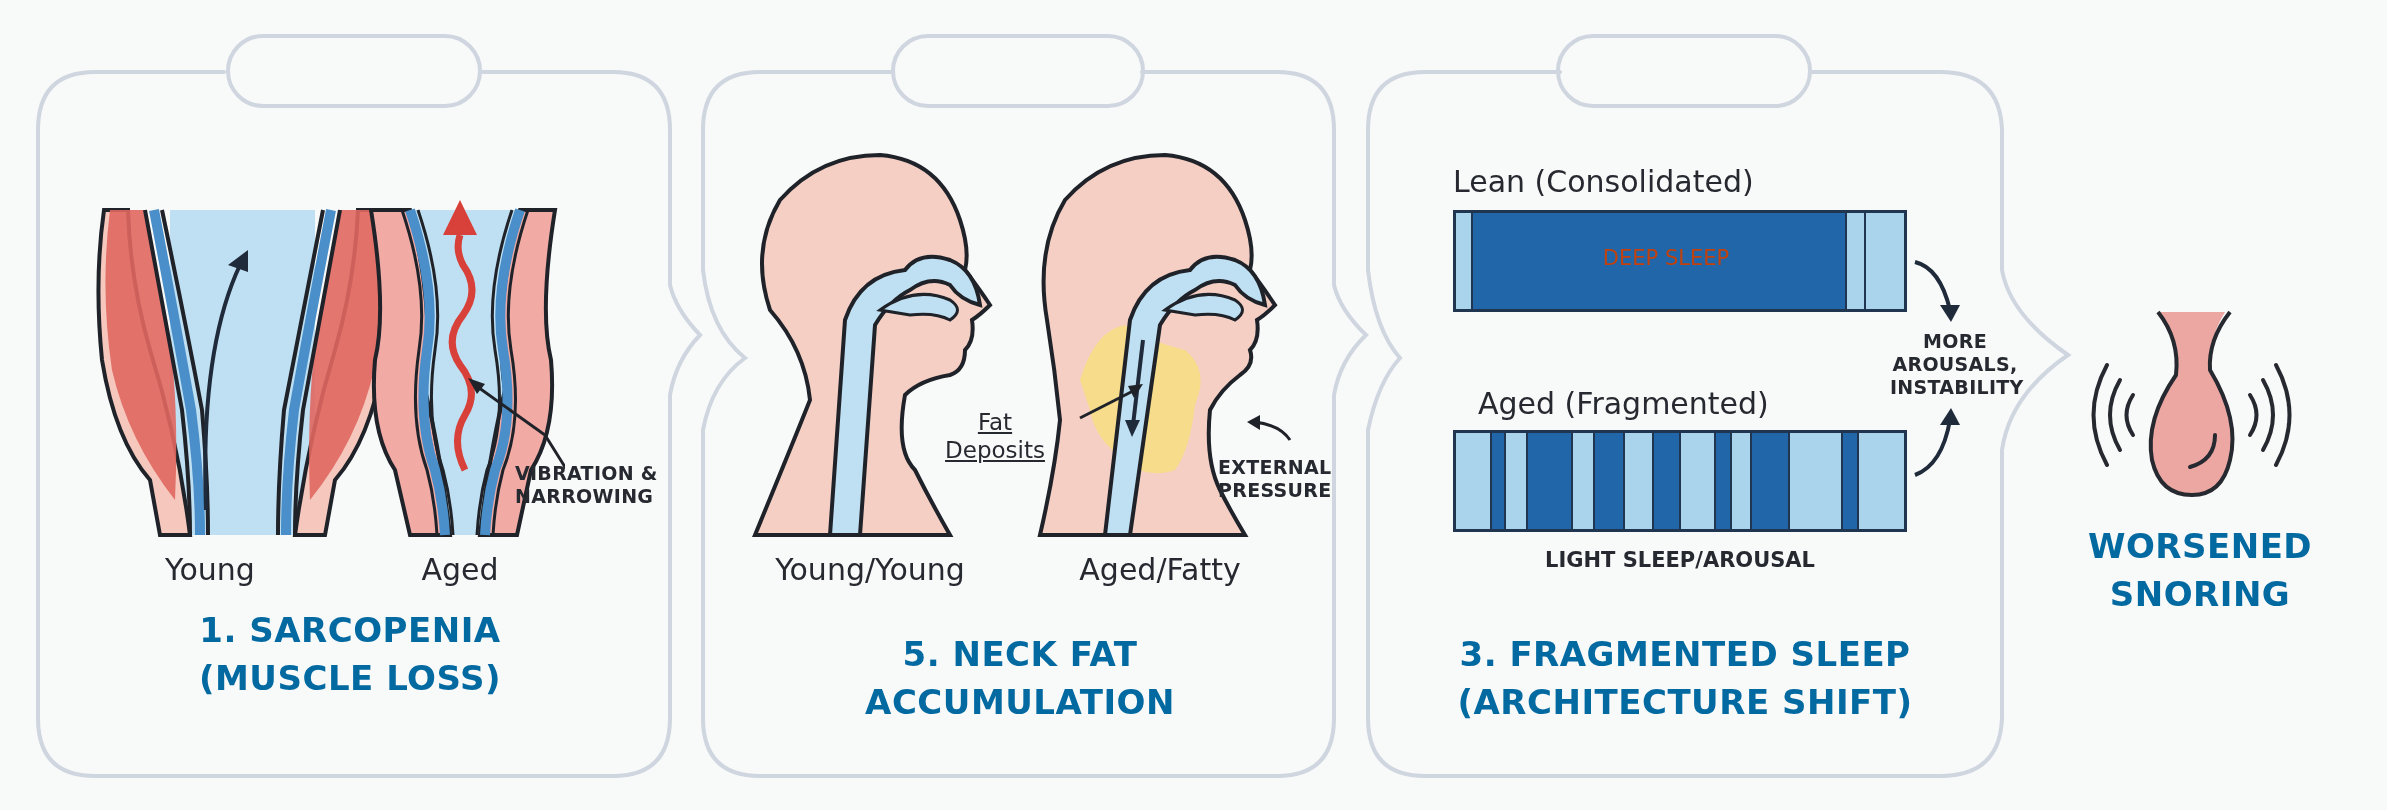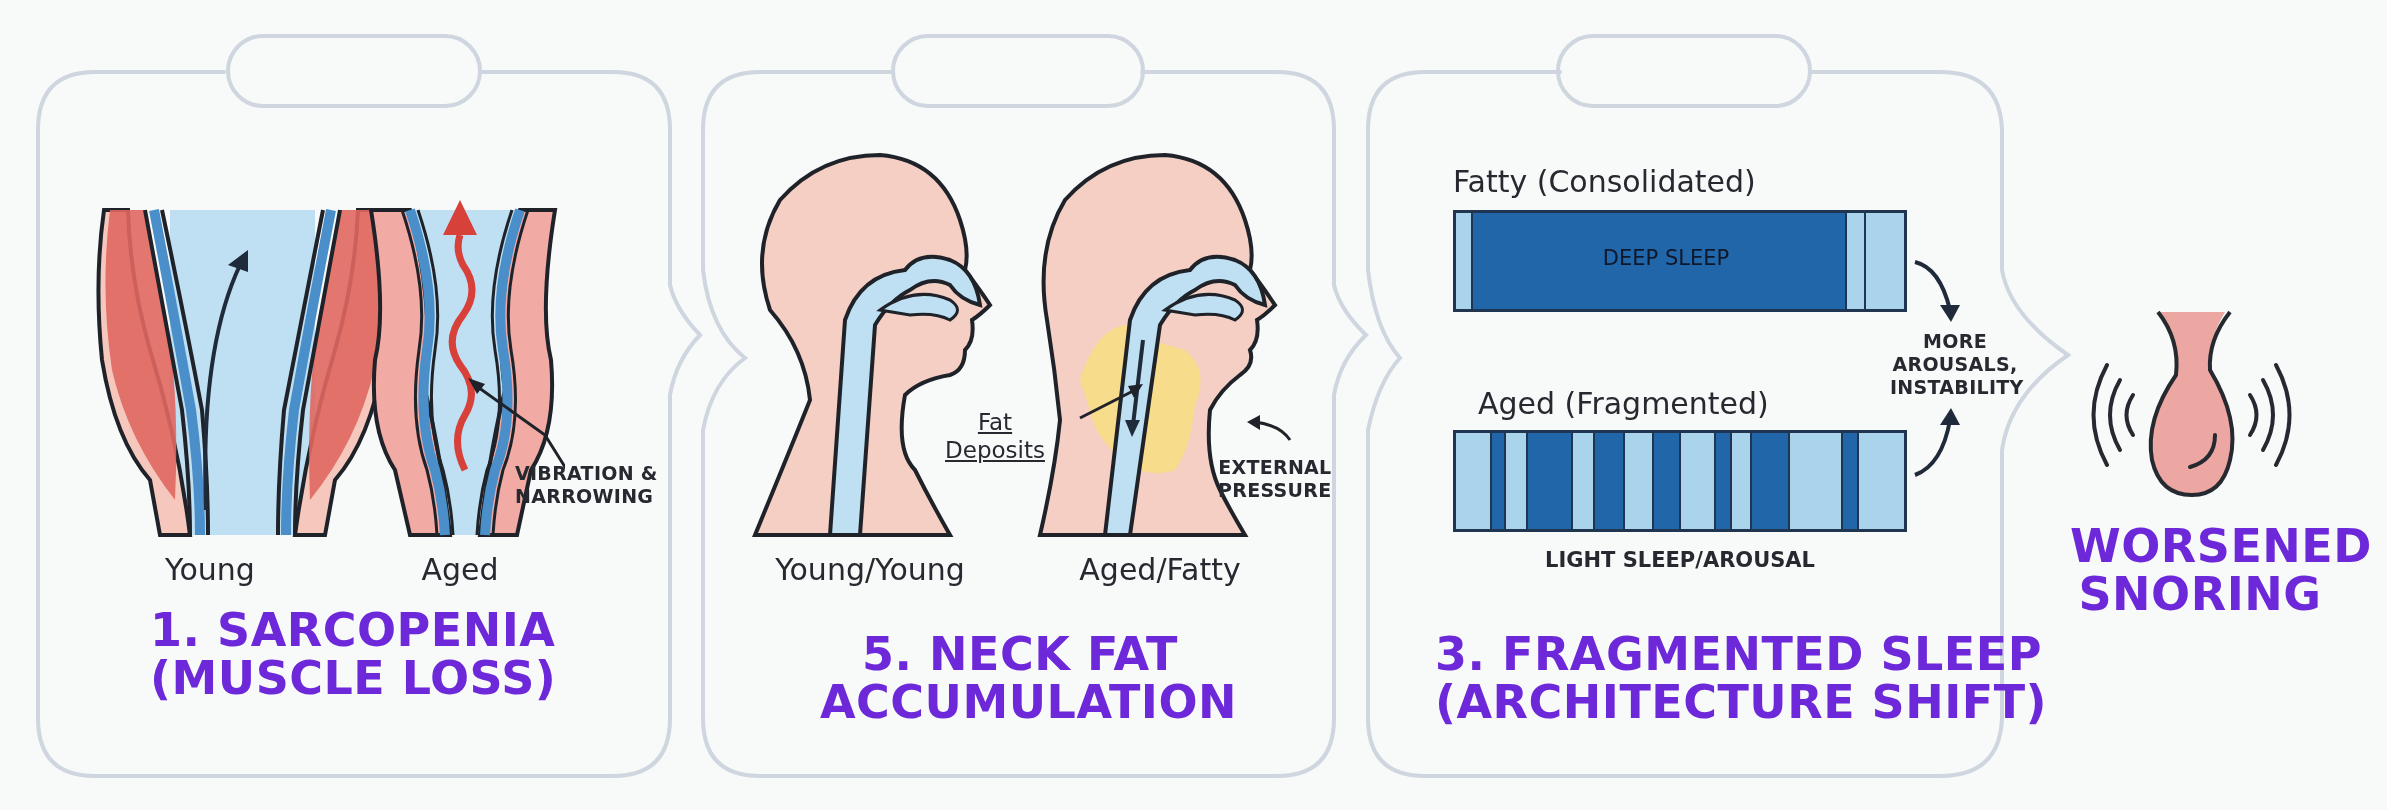--- a/index.html
+++ b/index.html
@@ -1,21 +1,21 @@
 <!DOCTYPE html>
 <html><head>
 <meta charset="utf-8">
 <style>
   html,body{margin:0;padding:0;}
   body{width:2387px;height:810px;background:#f8f9f9;position:relative;overflow:hidden;font-family:"DejaVu Sans","Liberation Sans",sans-serif;color:#2b2f36;}
   .frame{position:absolute;left:0;top:0;width:2387px;height:810px;}
   .abs{position:absolute;}
   .label{position:absolute;text-align:center;white-space:nowrap;color:#262a30;}
   .sub{font-size:30px;}
-  .title{font-size:46px;font-weight:bold;letter-spacing:0.5px;line-height:48px;color:#6d28d9;}
+  .title{font-size:34px;font-weight:bold;letter-spacing:0.5px;line-height:48px;color:#0369a1;}
   .tiny{font-size:19px;line-height:23px;font-weight:bold;letter-spacing:0.3px;}
   .small{font-size:23px;line-height:28px;text-decoration:underline;}
   .bar{position:absolute;display:flex;border:3px solid #1f3550;box-sizing:border-box;}
   .seg{height:100%;border-right:2px solid #1f3550;box-sizing:border-box;}
   .seg:last-child{border-right:none;}
   .deep{background:#2166a8;}
   .light{background:#a9d4ec;}
 </style>
 </head>
 <body>
@@ -113,39 +113,39 @@
   <path d="M393 234 L378 236 L384 248 Z" fill="#1f2329"></path>
 
   <path d="M540 290 Q530 275 505 272" fill="none" stroke="#1f2329" stroke-width="3"></path>
   <path d="M497 272 L510 265 L510 280 Z" fill="#1f2329"></path>
 </svg>
 
 <div class="label small" style="left:930px;top:408px;width:130px;">
   <div>Fat</div>
   <div>Deposits</div>
 </div>
-<div class="label tiny" style="left:1218px;top:456px;text-align:right;">
+<div class="label tiny" style="left:1218px;top:456px;text-align:left;">
   <div>EXTERNAL</div>
   <div>PRESSURE</div>
 </div>
 <div class="label sub" style="left:770px;top:552px;width:200px;">Young/Young</div>
 <div class="label sub" style="left:1060px;top:552px;width:200px;">Aged/Fatty</div>
 <div class="label title" style="left:820px;top:630px;width:400px;">
   <div>5. NECK FAT</div>
   <div>ACCUMULATION</div>
 </div>
 
-<div class="label sub" style="left:1453px;top:164px;text-align:left;">Fatty (Consolidated)</div>
+<div class="label sub" style="left:1453px;top:164px;text-align:left;">Lean (Consolidated)</div>
 <div class="bar" id="bar-young" style="left:1453px;top:210px;width:454px;height:102px;">
     <div class="seg light" style="width: 3.84615%;"></div>
     <div class="seg deep" style="width: 83.3333%;"></div>
     <div class="seg light" style="width: 4.2735%;"></div>
     <div class="seg light" style="width: 8.54701%;"></div>
   </div>
-<div class="label" style="left:1453px;top:246px;width:426px;font-size:21px;color:#0f172a;">DEEP SLEEP</div>
+<div class="label" style="left:1453px;top:246px;width:426px;font-size:21px;color:#c2410c;">DEEP SLEEP</div>
 
 <div class="label sub" style="left:1453px;top:386px;text-align:left;margin-left:25px;">Aged (Fragmented)</div>
 <div class="bar" id="bar-aged" style="left:1453px;top:430px;width:454px;height:102px;">
     <div class="seg light" style="width: 8.04829%;"></div>
     <div class="seg deep" style="width: 3.21932%;"></div>
     <div class="seg light" style="width: 4.82897%;"></div>
     <div class="seg deep" style="width: 10.0604%;"></div>
     <div class="seg light" style="width: 4.82897%;"></div>
     <div class="seg deep" style="width: 6.63984%;"></div>
     <div class="seg light" style="width: 6.63984%;"></div>

